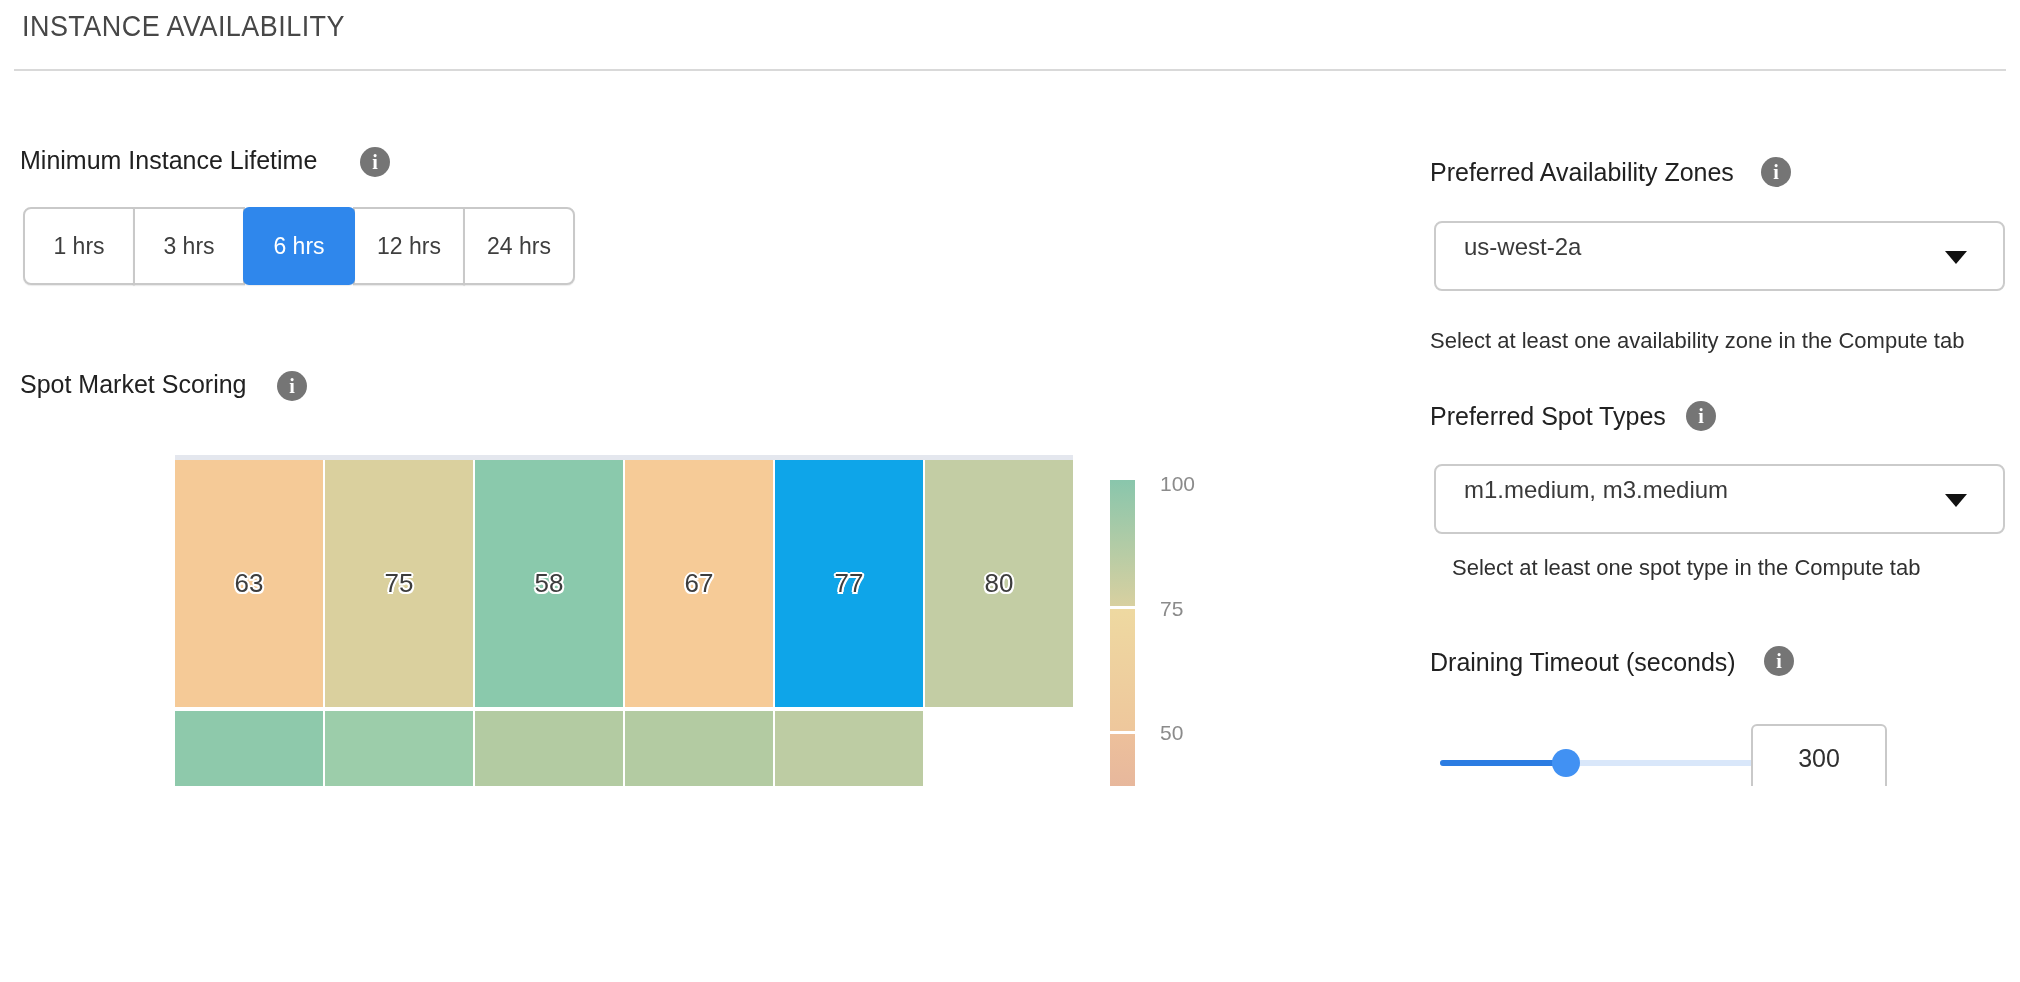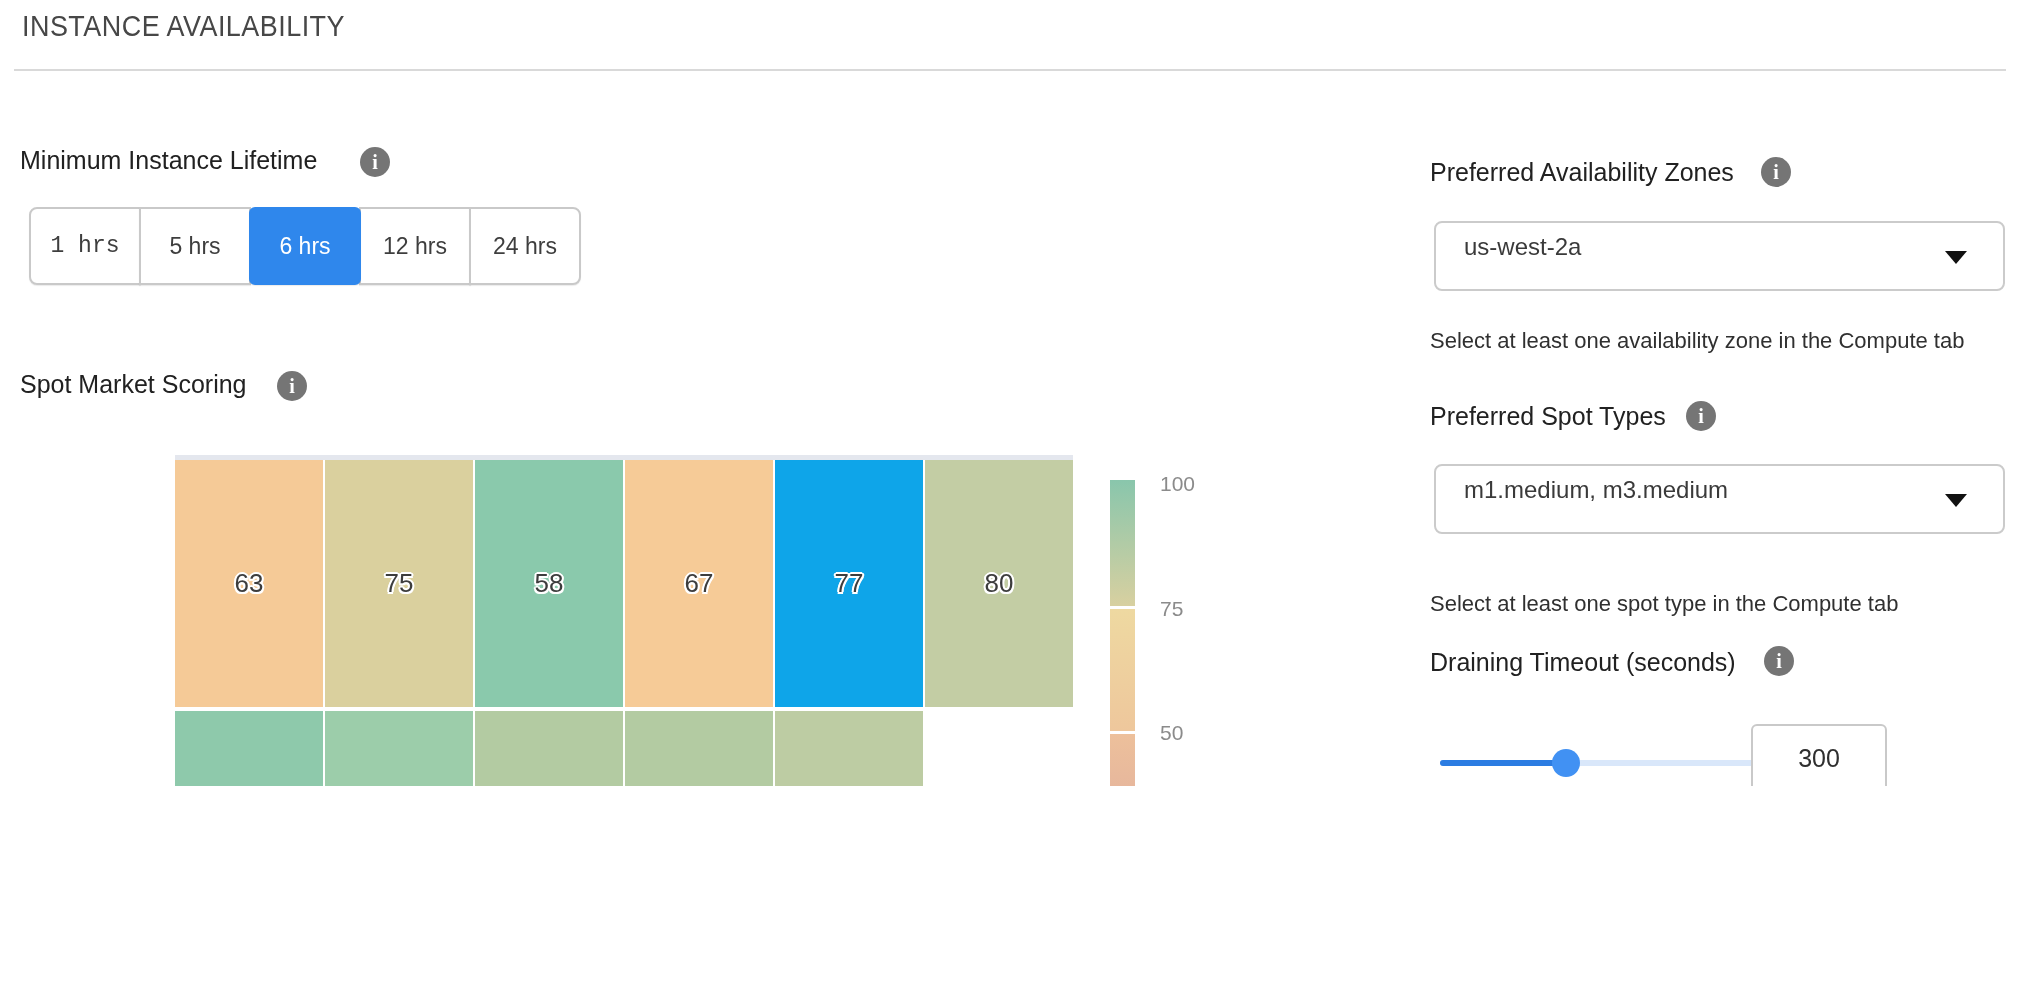--- a/index.html
+++ b/index.html
@@ -25,21 +25,21 @@
     font-family:"Liberation Serif", serif; font-weight:700; font-size:20px; cursor:pointer;
   }
 
   
   .seg-group { left:19px; top:207px; display:flex; }
   .seg-btn {
     width:112px; height:78px; background:#fff; border:2px solid #c9c9c9;
     margin-left:-2px; font-family:"Liberation Sans", sans-serif;
     font-size:23px; color:#3e3e3e; cursor:pointer; box-shadow:0 1px 1px rgba(0,0,0,.08);
   }
-  .seg-btn:first-child { margin-left:10px; border-radius:8px 0 0 8px;font-family:Liberation Mono, monospace; }
+  .seg-btn:first-child { margin-left:4px; border-radius:8px 0 0 8px; }
   .seg-btn:last-child { border-radius:0 8px 8px 0; }
   .seg-btn.selected {
     background:#2f87ec; border-color:#2f87ec; color:#fff; border-radius:6px;
     position:relative; z-index:1;
   }
 
   
   .heatmap-wrap { left:175px; top:455px; width:898px; }
   .hm-strip-top { width:898px; height:5px; background:#e4e7ee; }
   .hm-grid {
@@ -95,21 +95,21 @@
 
 <div class="page">
 
   <div class="abs page-title">INSTANCE AVAILABILITY</div>
   <div class="abs divider"></div>
 
   <div class="abs section-label" style="left:20px; top:146px;">Minimum Instance Lifetime</div>
   <div class="abs info-icon" style="left:360px; top:147px;">i</div>
   <div class="abs seg-group">
       <button class="seg-btn">1 hrs</button>
-      <button class="seg-btn">5 hrs</button>
+      <button class="seg-btn">3 hrs</button>
       <button class="seg-btn selected">6 hrs</button>
       <button class="seg-btn">12 hrs</button>
       <button class="seg-btn">24 hrs</button>
     </div>
 
   <div class="abs section-label" style="left:20px; top:370px;">Spot Market Scoring</div>
   <div class="abs info-icon" style="left:277px; top:371px;">i</div>
 
   <div class="abs" style="left:0; top:0; width:0; height:0;"></div>
   <div class="abs heatmap-wrap">
@@ -173,21 +173,21 @@
     <span class="caret"></span>
   </div>
   <div class="abs helper" style="top:328px;">Select at least one availability zone in the Compute tab</div>
 
   <div class="abs section-label" style="left:1430px; top:402px;">Preferred Spot Types</div>
   <div class="abs info-icon" style="left:1686px; top:401px;">i</div>
   <div class="abs dropdown" style="top:464px;">
     <span class="dropdown-value">m1.medium, m3.medium</span>
     <span class="caret"></span>
   </div>
-  <div class="abs helper" style="top:591px;">Select at least one spot type in the Compute tab</div>
+  <div class="abs helper" style="top:555px;margin-left:22px;">Select at least one spot type in the Compute tab</div>
 
   <div class="abs section-label" style="left:1430px; top:648px;">Draining Timeout (seconds)</div>
   <div class="abs info-icon" style="left:1764px; top:646px;">i</div>
   <div class="abs slider-rail">
     <div class="slider-fill" style="width: 126px; background: rgb(43, 124, 226);"></div>
     <div class="slider-thumb" style="left: 112px;"></div>
   </div>
   <input class="abs value-box" value="300" style="">
 
 </div>

